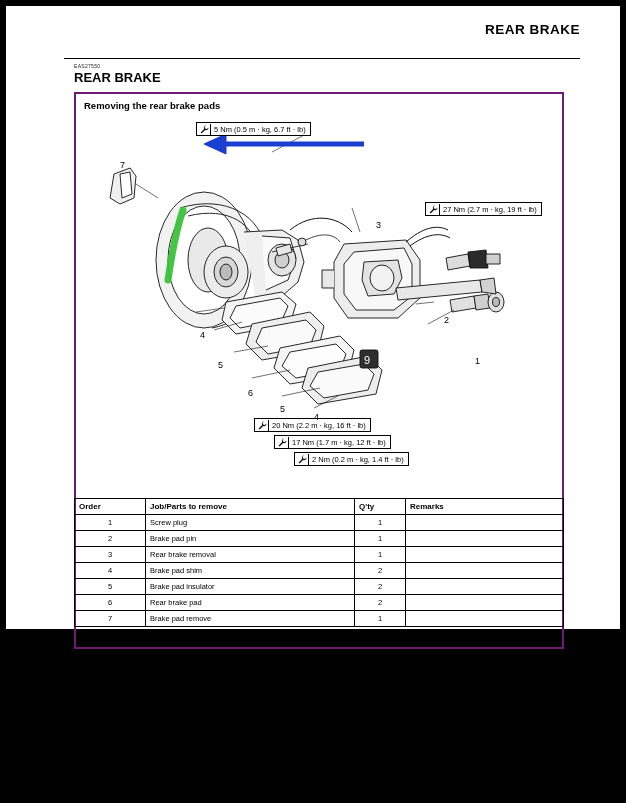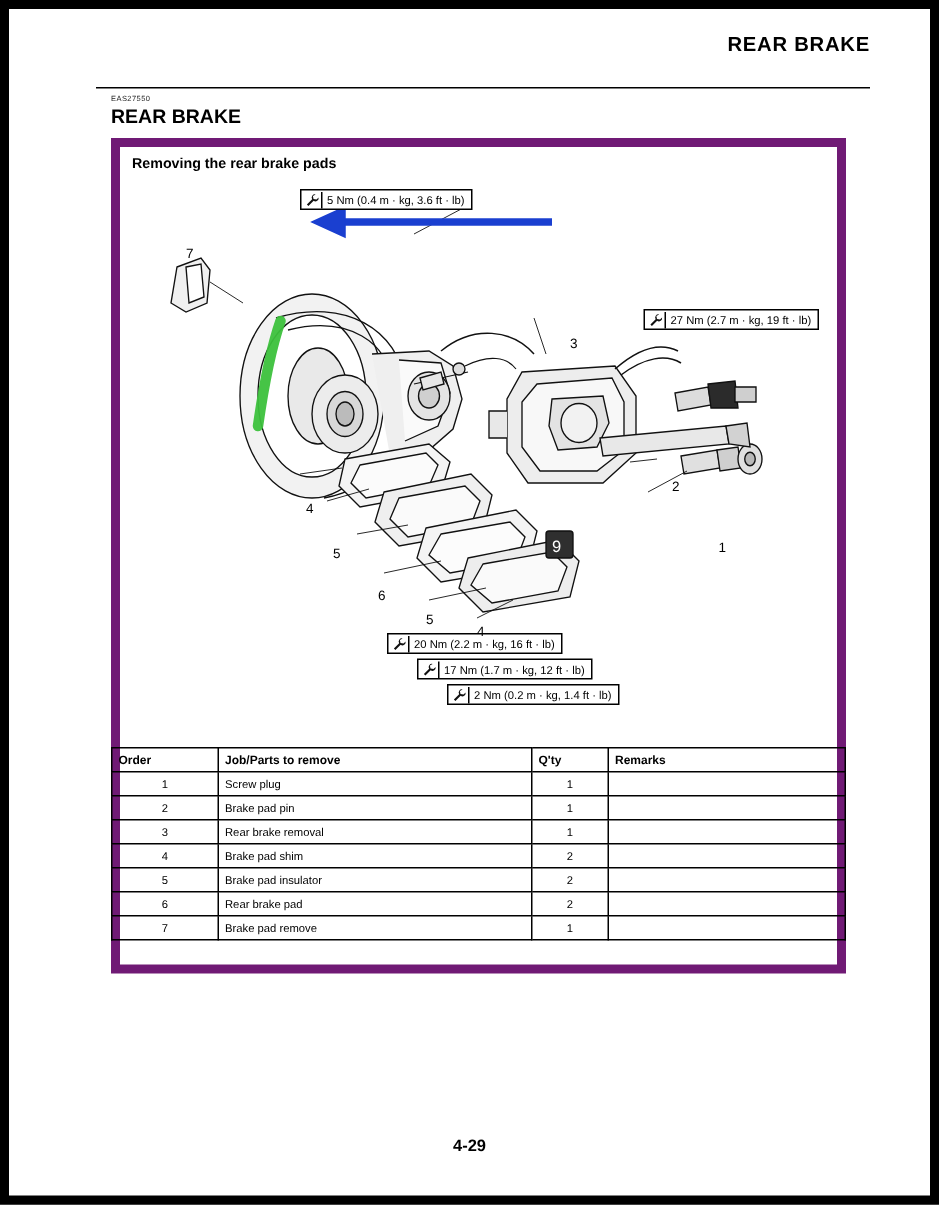--- a/index.html
+++ b/index.html
@@ -11,21 +11,21 @@
     width: 626px;
     height: 803px;
     font-family: "Liberation Sans", sans-serif;
     overflow: hidden;
   }
   .page {
     position: absolute;
     left: 6px;
     top: 6px;
     width: 614px;
-    height: 791px;
+    height: 623px;
     background: #ffffff;
     box-sizing: border-box;
   }
   .hdr-title {
     position: absolute;
     right: 40px;
     top: 16px;
     font-size: 13.5px;
     font-weight: bold;
     letter-spacing: 0.5px;
@@ -54,21 +54,21 @@
     font-size: 13px;
     font-weight: bold;
     color: #000;
   }
   .mainbox {
     position: absolute;
     left: 68px;
     top: 86px;
     width: 490px;
     height: 557px;
-    border: 6px solid #701a75;
+    border: 2px solid #701a75;
     box-sizing: border-box;
     padding-left: 44px;
   }
   .mainbox-title {
     position: absolute;
     left: 8px;
     top: 6px;
     font-size: 9.5px;
     font-weight: bold;
     color: #000;
@@ -251,21 +251,21 @@
         </g>
       </svg>
 
       
       <div class="callout" style="left:120px; top:10px;">
         <span class="wrench">
           <svg width="9" height="9" viewBox="0 0 9 9">
               <path d="M6.4 0.6a2.2 2.2 0 0 0-2.3 3.3L0.6 7.4l1 1 3.5-3.5A2.2 2.2 0 0 0 8.4 2.6L7 4 5 3.6 4.6 1.6z" fill="#111"></path>
             </svg>
         </span>
-        <span>5 Nm (0.4 m · kg, 3.6 ft · lb)</span>
+        <span>5 Nm (0.5 m · kg, 6.7 ft · lb)</span>
       </div>
 
       <div class="callout" style="left:320px; top:90px;margin-left:29px;">
         <span class="wrench">
           <svg width="9" height="9" viewBox="0 0 9 9">
               <path d="M6.4 0.6a2.2 2.2 0 0 0-2.3 3.3L0.6 7.4l1 1 3.5-3.5A2.2 2.2 0 0 0 8.4 2.6L7 4 5 3.6 4.6 1.6z" fill="#111"></path>
             </svg>
         </span>
         <span>27 Nm (2.7 m · kg, 19 ft · lb)</span>
       </div>

